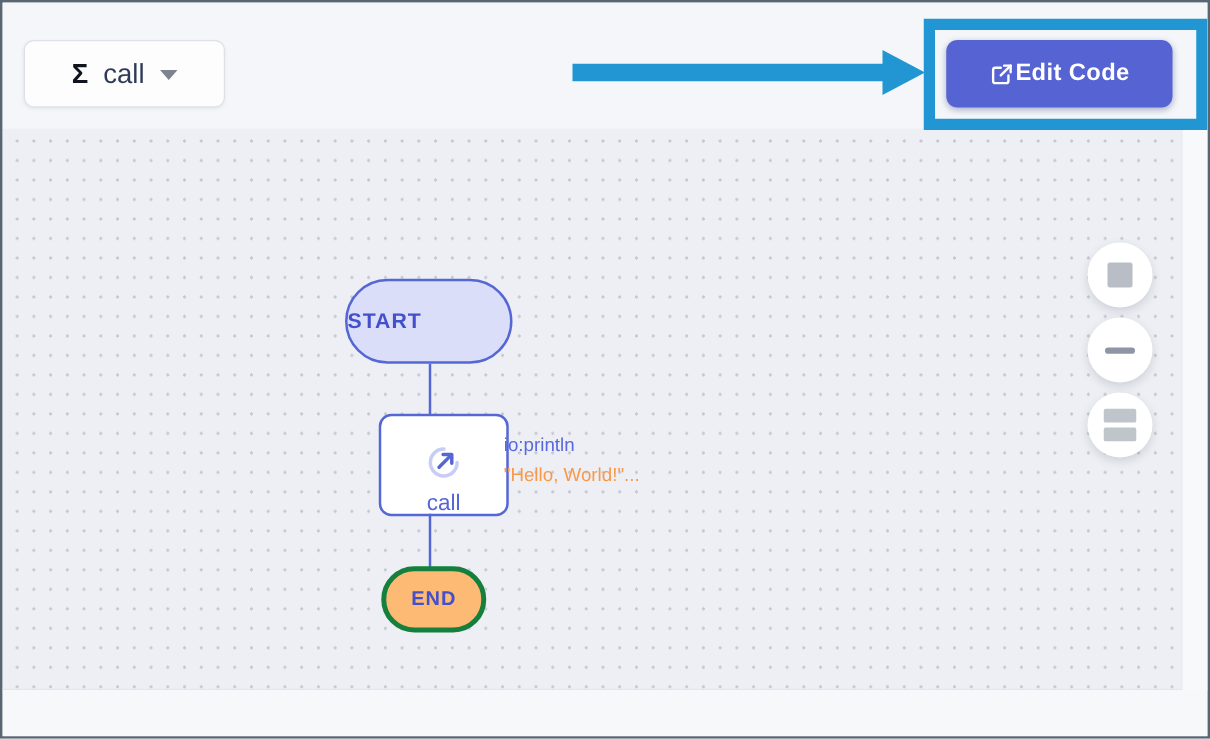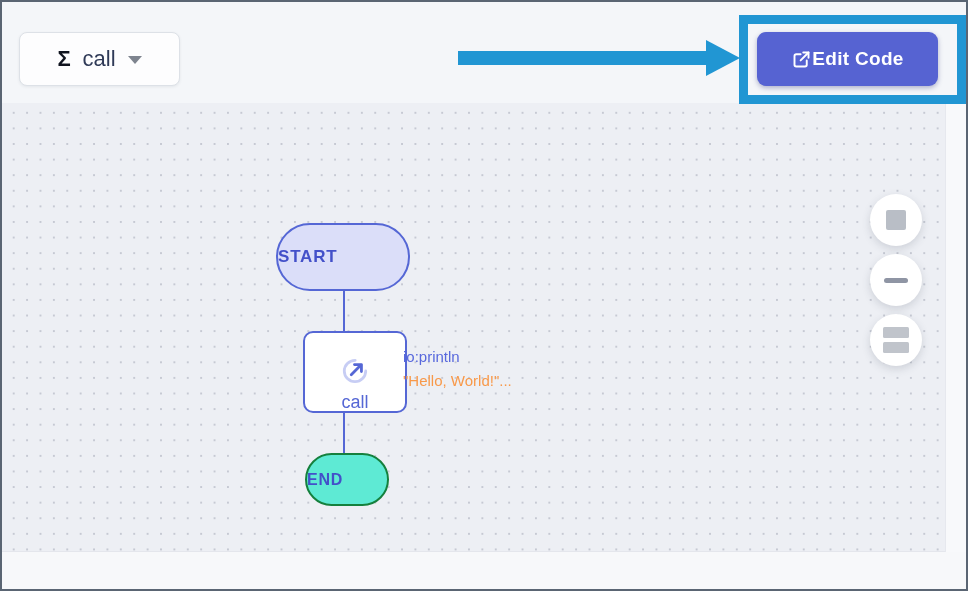--- a/index.html
+++ b/index.html
@@ -115,24 +115,24 @@
     color: #4350c9;
     font-size: 17px;
     font-weight: 700;
     letter-spacing: 0.8px;
     cursor: pointer;
   }
   .node-end {
     position: absolute;
     left: 303px; top: 451px;
     width: 84px; height: 53px;
-    background: #5eead4;
-    border: 2px solid #15803d;
+    background: #fdba74;
+    border: 4px solid #15803d;
     border-radius: 27px;
-    display: flex; align-items: center; 
+    display: flex; align-items: center; justify-content: center;
     color: #4350c9;
     font-size: 16px;
     font-weight: 700;
     letter-spacing: 0.8px;
     cursor: pointer;
   }
   .edge {
     position: absolute;
     width: 2px;
     background: #5567d5;

